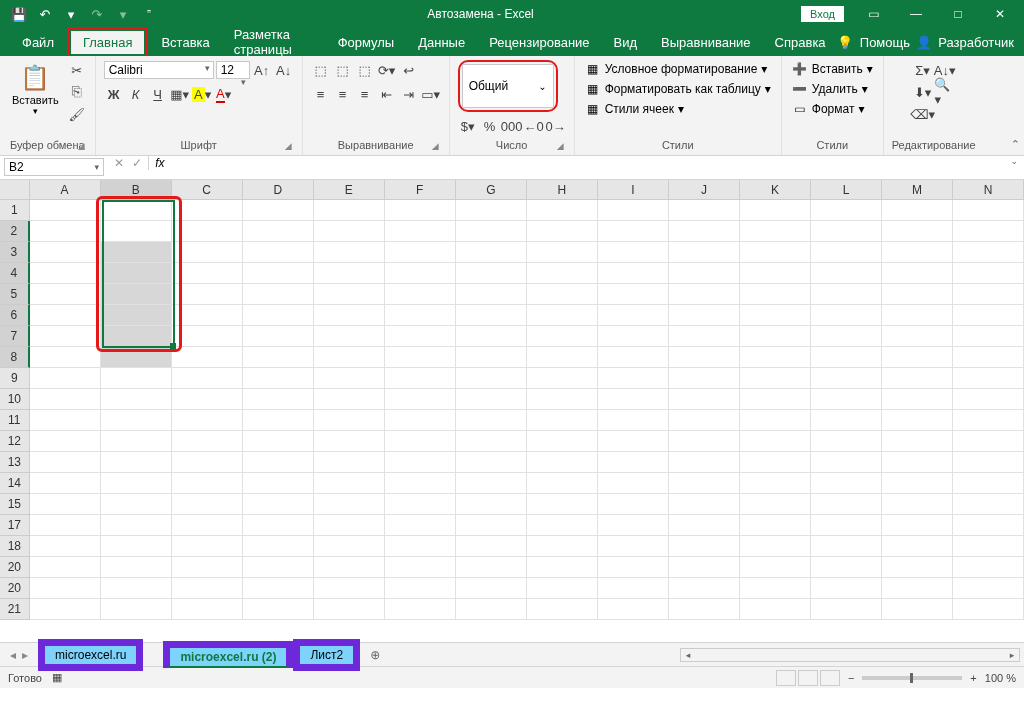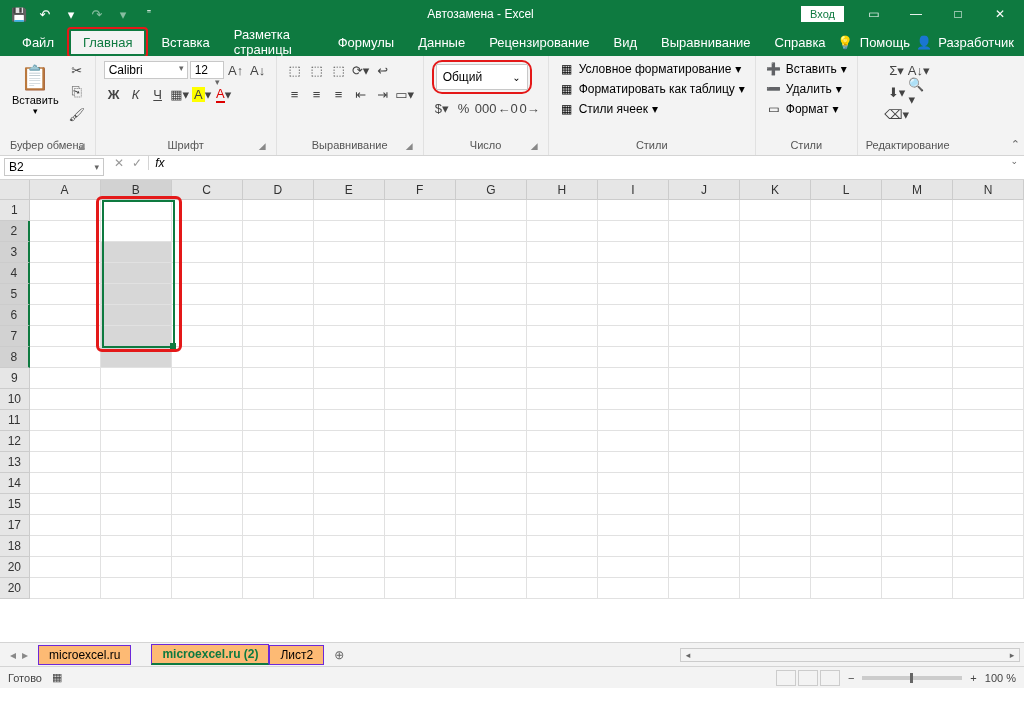--- a/index.html
+++ b/index.html
@@ -22,21 +22,21 @@
 .rgroup-body { flex: 1; display: flex; align-items: flex-start; gap: 4px; }
 .rgroup-label { font-size: 11px; color: #555; padding: 2px 0 4px 0; text-align: center; width: 100%; position: relative; }
 .dlr { position: absolute; right: 2px; bottom: 4px; font-size: 9px; color: #888; }
 .big-btn { display: flex; flex-direction: column; align-items: center; font-size: 11px; padding: 2px 4px; }
 .big-ico { width: 32px; height: 32px; display: flex; align-items: center; justify-content: center; font-size: 24px; }
 .col { display: flex; flex-direction: column; gap: 2px; }
 .sm-btn { width: 20px; height: 20px; display: flex; align-items: center; justify-content: center; font-size: 13px; color: #444; }
 .row { display: flex; gap: 2px; align-items: center; }
 .font-select { border: 1px solid #c8c8c8; background: #fff; font-size: 12px; padding: 1px 18px 1px 4px; position: relative; }
 .font-select::after { content: '▾'; position: absolute; right: 3px; font-size: 9px; color: #666; }
-.num-fmt { border: 1px solid #c8c8c8; background: #fff; font-size: 12px; padding: 5px 6px; display: flex; align-items: center; gap: 30px; position: relative; }
+.num-fmt { border: 1px solid #c8c8c8; background: #fff; font-size: 12px; padding: 14px 6px; display: flex; align-items: center; gap: 30px; position: relative; }
 .num-fmt-hl { border: 2px solid #E41818; border-radius: 10px; padding: 2px; }
 .stylebtn { font-size: 12px; padding: 1px 2px; display: flex; align-items: center; gap: 4px; white-space: nowrap; }
 .sico { width: 16px; height: 16px; display: inline-flex; align-items: center; justify-content: center; font-size: 12px; }
 .ribbon-collapse { position: absolute; right: 4px; bottom: 4px; font-size: 11px; color: #666; }
 .fbar { height: 24px; border-bottom: 1px solid #d4d4d4; display: flex; align-items: flex-start; font-size: 12px; background: #fff; }
 .namebox { width: 100px; border: 1px solid #c8c8c8; margin: 2px 4px; padding: 1px 4px; display: flex; justify-content: space-between; align-items: center; }
 .fbar-btns { display: flex; border-right: 1px solid #d4d4d4; padding: 0 6px; gap: 8px; color: #999; }
 .fx { font-style: italic; padding: 0 6px; }
 .fbar-input { flex: 1; border: none; outline: none; padding: 0 4px; }
 .fbar-exp { padding: 0 6px; color: #666; font-size: 9px; }
@@ -49,21 +49,21 @@
 .gr { display: flex; height: 21px; }
 .rh { width: 30px; background: #e6e6e6; border-right: 1px solid #ccc; border-bottom: 1px solid #ccc; text-align: center; font-size: 12px; line-height: 20px; color: #333; }
 .rh.sel { background: #d2d2d2; border-right: 2px solid #0E7A40; }
 .cell { width: 72px; border-right: 1px solid #e1e1e1; border-bottom: 1px solid #e1e1e1; }
 .cell.selrange { background: #d7d7d7; }
 .sel-border { position: absolute; border: 2px solid #0E7A40; pointer-events: none; left: 102px; top: 20px; width: 73px; height: 148px; }
 .sel-border::after { content: ''; position: absolute; right: -3px; bottom: -3px; width: 6px; height: 6px; background: #0E7A40; }
 .hl-border { position: absolute; border: 3px solid #E41818; border-radius: 6px; pointer-events: none; left: 96px; top: 16px; width: 86px; height: 156px; }
 .sheettabs { height: 24px; border-top: 1px solid #d4d4d4; background: #f3f3f3; display: flex; align-items: center; font-size: 12px; }
 .stnav { display: flex; gap: 6px; padding: 0 10px; color: #888; }
-.st { padding: 2px 10px; border: 1px solid #6d28d9; background: #fdba74; }
+.st { padding: 2px 10px; border: 7px solid #6d28d9; background: #7dd3fc; }
 .st.active { border-bottom: 2px solid #0E7A40; color: #0E7A40; font-weight: 600; margin-left: 20px; }
 .st-add { padding: 2px 10px; color: #666; }
 .scroll-h { flex: 1; display: flex; align-items: center; justify-content: flex-end; padding-right: 4px; }
 .scroll-track { width: 340px; height: 14px; border: 1px solid #ccc; display: flex; align-items: center; }
 .scroll-arrow { width: 14px; text-align: center; font-size: 9px; color: #666; }
 .statusbar { height: 22px; background: #f3f3f3; border-top: 1px solid #d4d4d4; display: flex; align-items: center; font-size: 11px; padding: 0 8px; color: #444; }
 .status-right { margin-left: auto; display: flex; align-items: center; gap: 8px; }
 .view-btns { display: flex; gap: 2px; }
 .vb { width: 20px; height: 16px; border: 1px solid #ccc; }
 .zoom-track { width: 100px; height: 4px; background: #ccc; position: relative; }
@@ -126,21 +126,21 @@
         <div class="sm-btn">⎘</div>
         <div class="sm-btn">🖌</div>
       </div>
     </div>
     <div class="rgroup-label"><span>Буфер обмена</span><span class="dlr">◢</span></div>
   </div>
 
   <div class="rgroup">
     <div class="rgroup-body col" style="gap:4px">
       <div class="row">
-        <div class="font-select" style="width:84px">Calibri</div>
+        <div class="font-select" style="width:110px">Calibri</div>
         <div class="font-select" style="width:34px">12</div>
         <div class="sm-btn">A↑</div>
         <div class="sm-btn">A↓</div>
       </div>
       <div class="row">
         <div class="sm-btn" style="font-weight:bold">Ж</div>
         <div class="sm-btn" style="font-style:italic">К</div>
         <div class="sm-btn" style="text-decoration:underline">Ч</div>
         <div class="sm-btn">▦▾</div>
         <div class="sm-btn"><span style="background:#ff0;padding:0 2px">A</span>▾</div>
@@ -576,20 +576,37 @@
         <div class="cell"></div>
         <div class="cell"></div>
         <div class="cell"></div>
         <div class="cell"></div>
         <div class="cell"></div>
         <div class="cell"></div>
         <div class="cell"></div>
         <div class="cell"></div>
         <div class="cell"></div>
       </div>
+      <div class="gr">
+        <div class="rh">21</div>
+        <div class="cell"></div>
+        <div class="cell"></div>
+        <div class="cell"></div>
+        <div class="cell"></div>
+        <div class="cell"></div>
+        <div class="cell"></div>
+        <div class="cell"></div>
+        <div class="cell"></div>
+        <div class="cell"></div>
+        <div class="cell"></div>
+        <div class="cell"></div>
+        <div class="cell"></div>
+        <div class="cell"></div>
+        <div class="cell"></div>
+      </div>
     </div>
   <div class="sel-border"></div>
   <div class="hl-border"></div>
 </div>
 
 <div class="sheettabs">
   <div class="stnav">
     <span>◂</span>
     <span>▸</span>
   </div>

